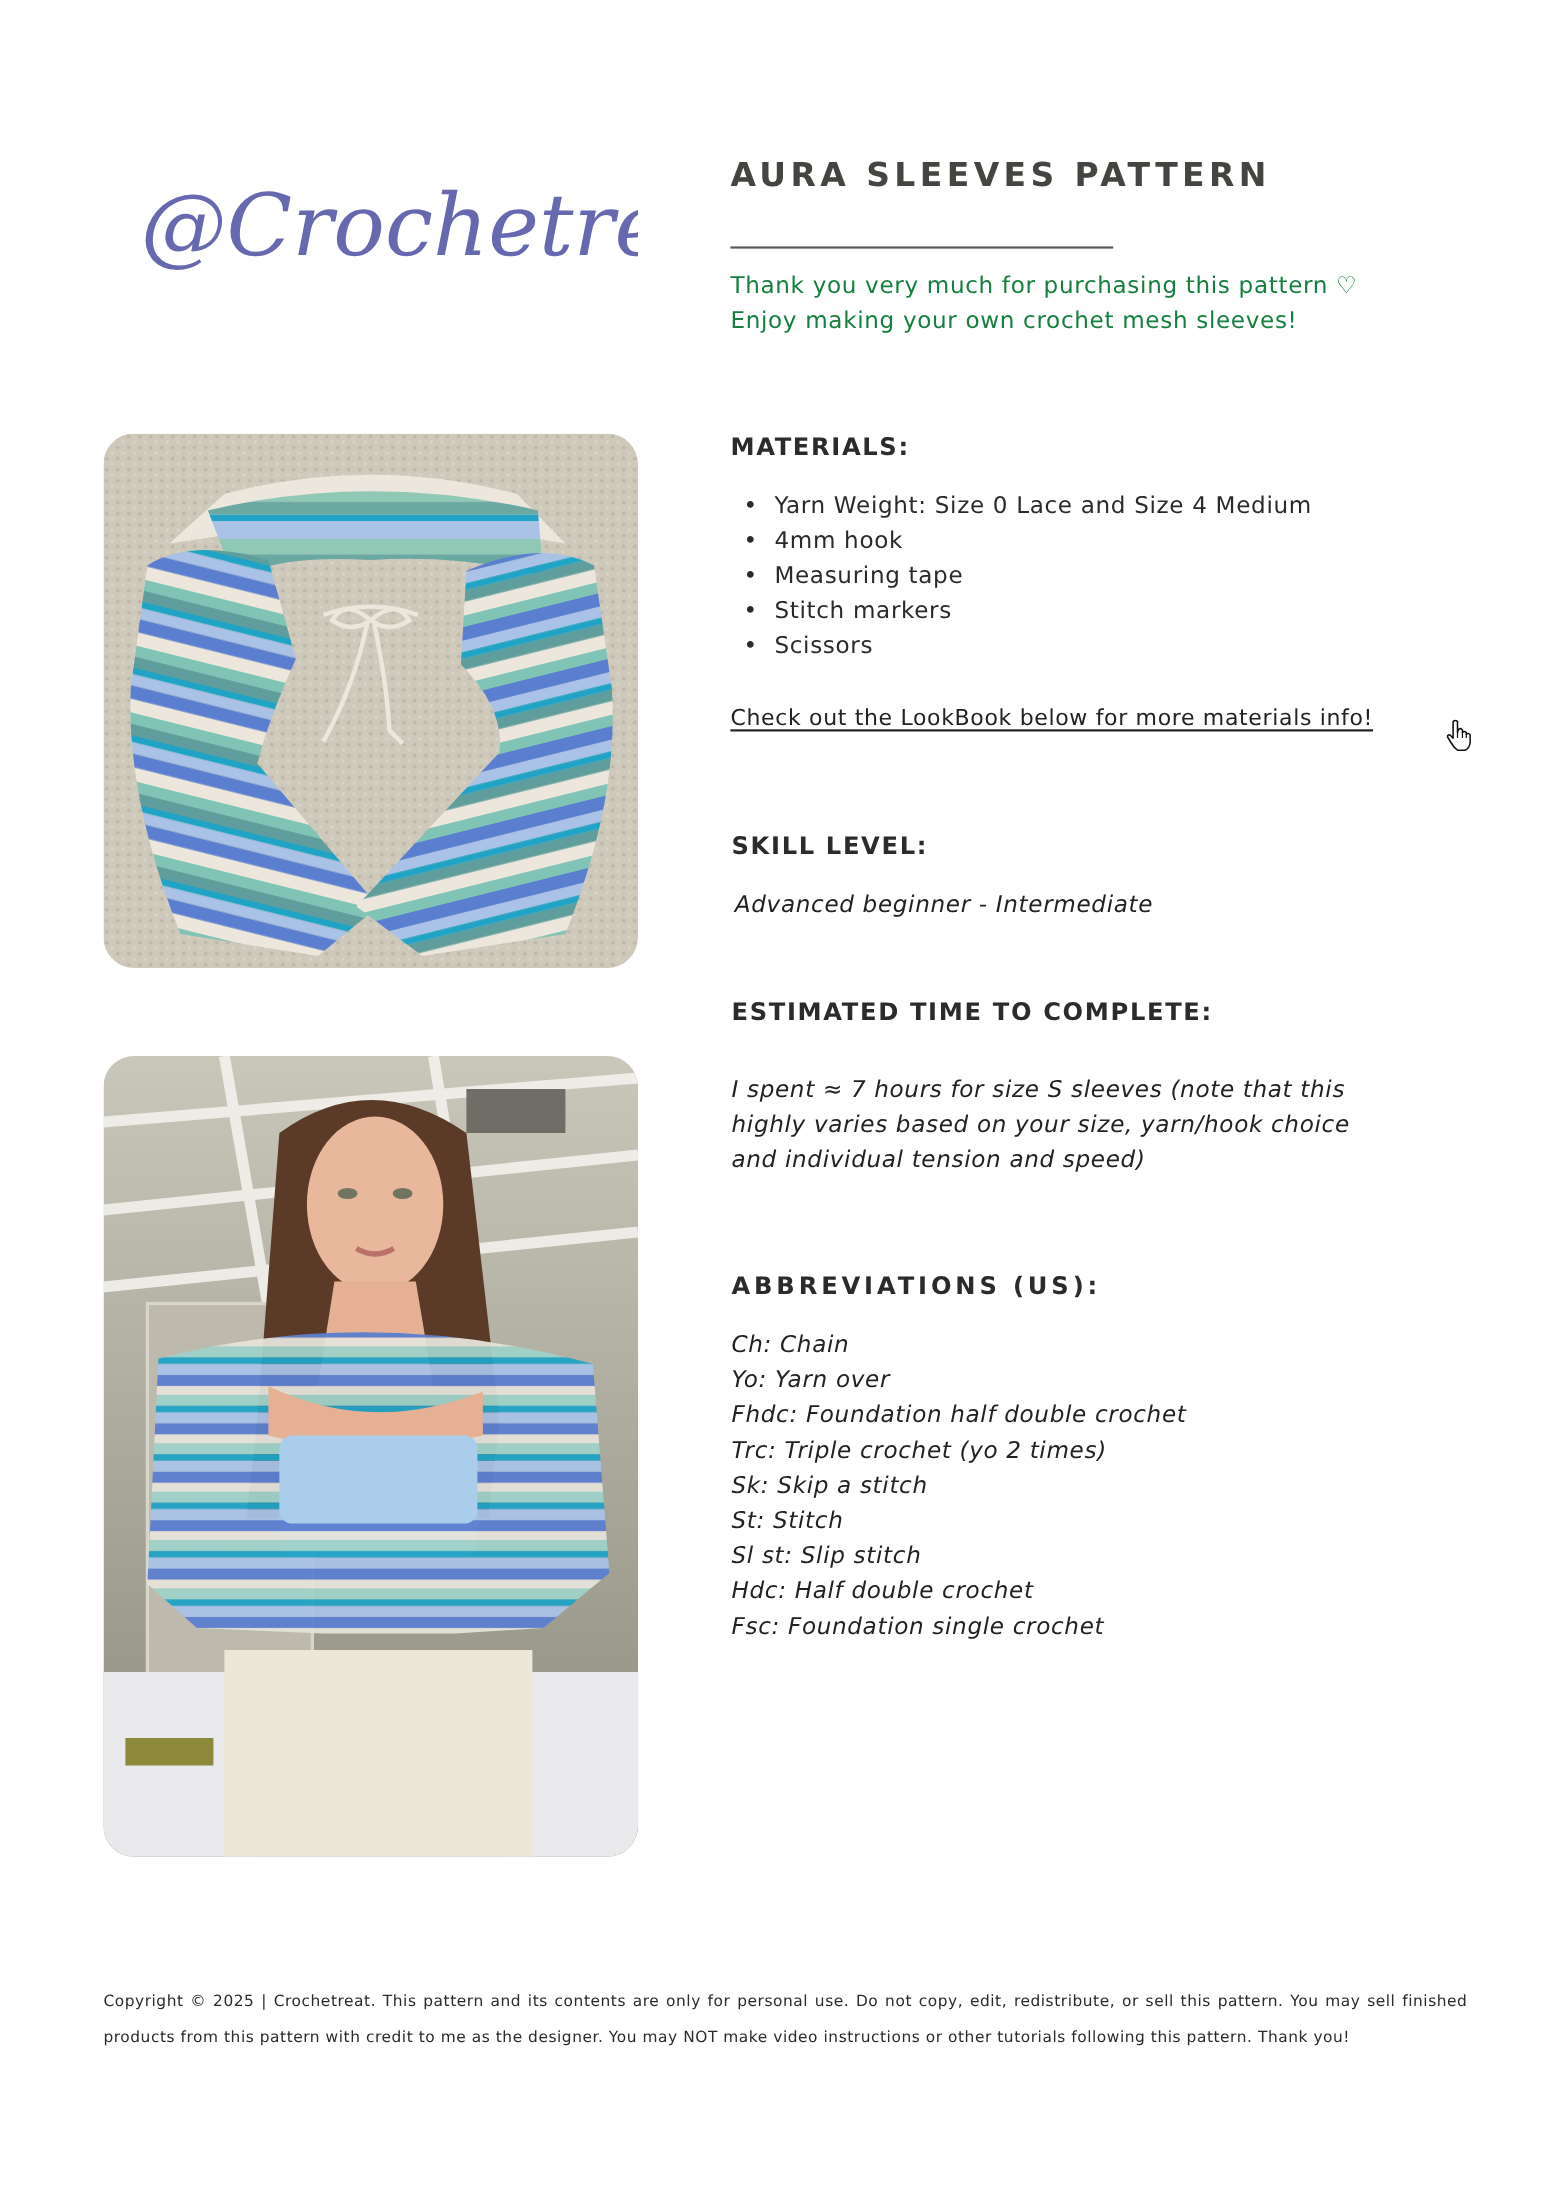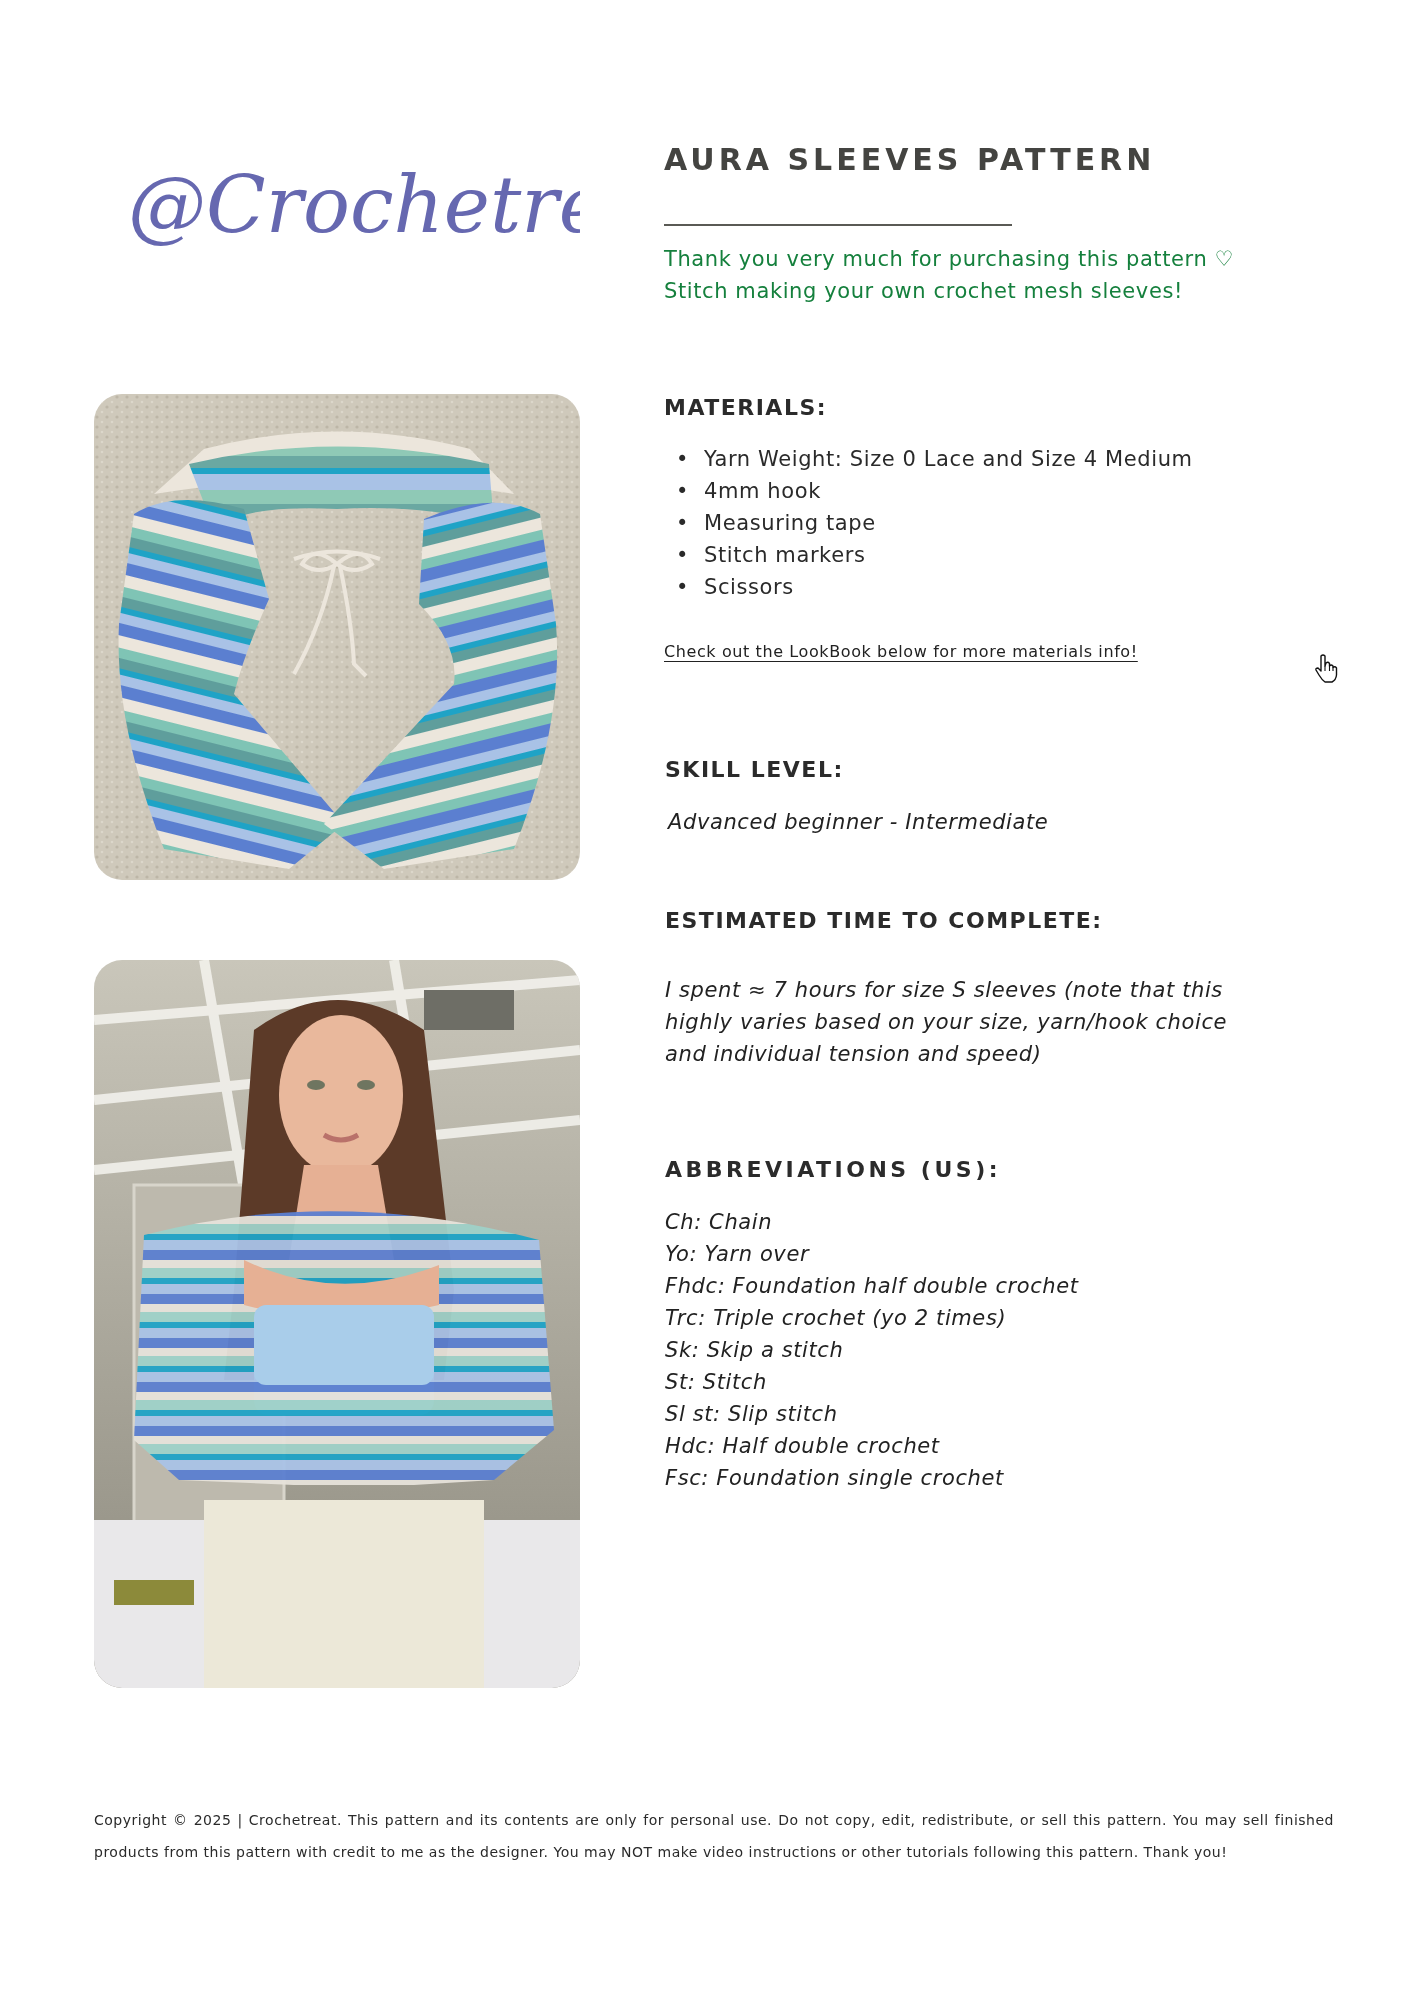--- a/index.html
+++ b/index.html
@@ -21,21 +21,21 @@
     
     .heading { font-family: "DejaVu Sans", sans-serif; font-weight: bold; font-size: 22px; letter-spacing: 1.5px; color: #2b2b2b; white-space: nowrap; }
     .body-text { font-size: 21px; line-height: 32px; letter-spacing: 0.6px; color: #222; }
     .body-text div { white-space: nowrap; font-style: italic; }
 
     .materials-heading { left: 664px; top: 395px; }
     .materials-list { left: 664px; top: 443px; margin: 0; padding: 0; list-style: none; }
     .materials-list li { position: relative; padding-left: 40px; font-size: 21px; line-height: 32px; letter-spacing: 0.6px; white-space: nowrap; }
     .materials-list li .bullet { position: absolute; left: 12px; top: 0; }
 
-    .lookbook-link { left: 664px; top: 636px; font-size: 16px; line-height: 32px; letter-spacing: 0.6px;
+    .lookbook-link { left: 664px; top: 636px; font-size: 20px; line-height: 32px; letter-spacing: 0.6px;
                      color: #222; text-decoration: underline; text-underline-offset: 4px; white-space: nowrap; cursor: pointer; }
     .hand-cursor { left: 1314px; top: 654px; width: 26px; height: 30px; }
 
     .skill-heading { left: 665px; top: 757px; }
     .skill-value { left: 668px; top: 806px; }
 
     .time-heading { left: 665px; top: 908px; }
     .time-text { left: 665px; top: 974px; }
 
     .abbr-heading { left: 665px; top: 1157px; letter-spacing: 3.5px; }
@@ -57,21 +57,21 @@
 <div class="abs logo">
   <svg viewBox="0 0 460 130">
     <text x="8" y="100" font-family="DejaVu Serif, serif" font-style="italic" font-size="78" fill="#6668b0">@Crochetreat</text>
   </svg>
 </div>
 
 <div class="abs title">AURA SLEEVES PATTERN</div>
 <div class="abs divider"></div>
 <div class="abs intro">
   <div>Thank you very much for purchasing this pattern ♡</div>
-  <div>Stitch making your own crochet mesh sleeves!</div>
+  <div>Enjoy making your own crochet mesh sleeves!</div>
 </div>
 
 <div class="abs photo photo-flat">
   <svg viewBox="0 0 486 486" preserveAspectRatio="none">
     <defs>
       <pattern id="blanket" width="10" height="10" patternUnits="userSpaceOnUse">
         <rect width="10" height="10" fill="#cfc9bb"></rect>
         <circle cx="3" cy="3" r="1.6" fill="#bdb6a7"></circle>
         <circle cx="8" cy="8" r="1.3" fill="#dcd7cb"></circle>
       </pattern>

